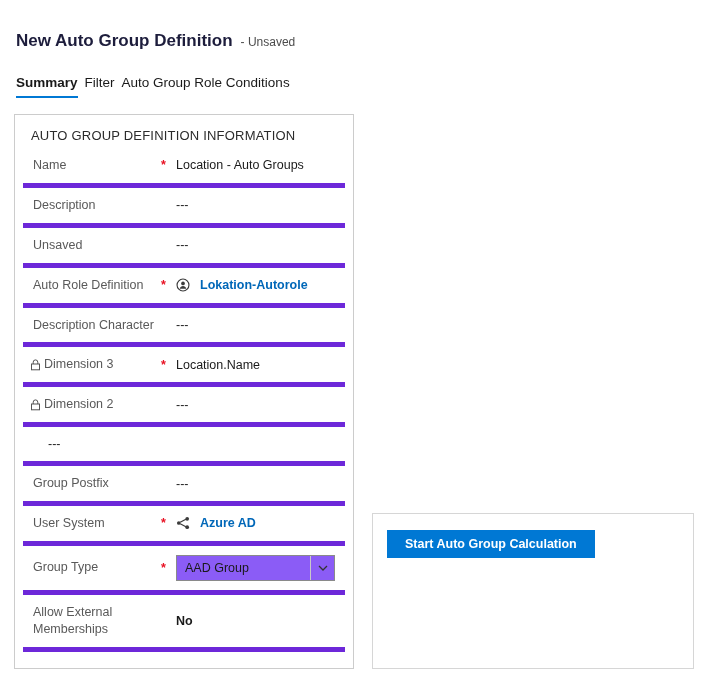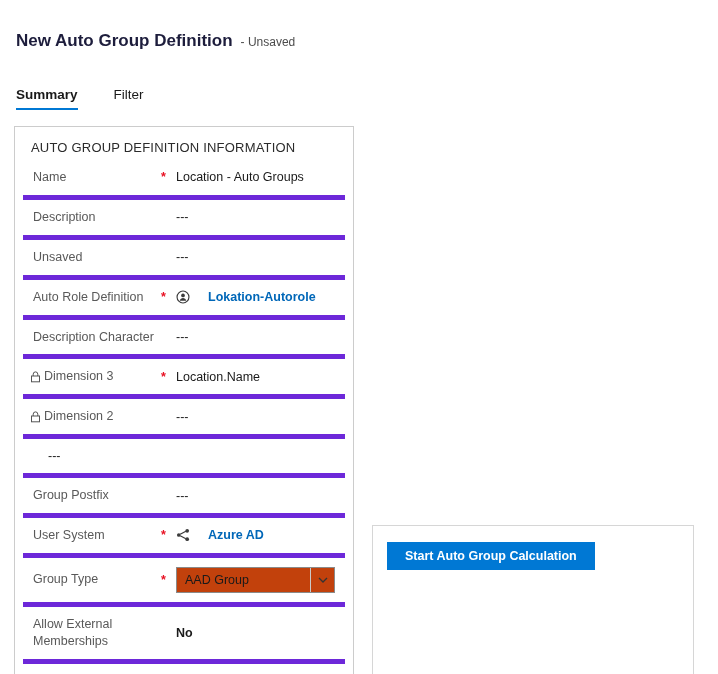--- a/index.html
+++ b/index.html
@@ -11,21 +11,21 @@
     overflow: hidden;
   }
   .page { padding: 27px 14px; }
 
   
   .page-header { display: flex; align-items: baseline; gap: 8px; padding: 4px 2px 0; }
   .page-title { font-size: 17px; font-weight: 700; color: #1d1d3c; }
   .page-subtitle { font-size: 12px; color: #4c4c4c; text-align: center; }
 
   
-  .tabs { display: flex; gap: 36px; margin-top: 36px; padding: 0 2px; }
+  .tabs { display: flex; gap: 7px; margin-top: 24px; padding: 0 2px; }
   .tab {
     font-size: 13.5px; color: #1a1a1a; padding-bottom: 6px;
     border-bottom: 2px solid transparent; cursor: pointer; white-space: nowrap;
   }
   .tab.active { border-bottom-color: #0078d4; font-weight: 600; }
 
   
   .content { display: flex; gap: 18px; margin-top: 16px; align-items: flex-end; }
   .card { background: #fff; border: 1px solid #cccccc; }
   .form-card { width: 340px; padding-bottom: 16px; }
@@ -39,28 +39,28 @@
     min-height: 39px;
   }
   .label { width: 128px; flex-shrink: 0; color: #595959; font-size: 12.5px; line-height: 1.35; }
   .lock { width: 14px; flex-shrink: 0; display: flex; align-items: center; margin-left: -3px; }
   .label-locked { width: 117px; }
   .req { width: 15px; flex-shrink: 0; color: #e81123; font-size: 12.5px; font-weight: 700; }
   .value { font-size: 12.5px; color: #1a1a1a; }
   .value-bold { font-weight: 600; }
 
   
-  .link { display: flex; align-items: center; gap: 18px; text-decoration: none; cursor: pointer; }
+  .link { display: flex; align-items: center; gap: 10px; text-decoration: none; cursor: pointer; }
   .link-label { color: #0067b8; font-size: 12.5px; font-weight: 700; }
   .link-icon { display: flex; align-items: center; }
 
   
   .select {
     width: 164px; height: 26px;
-    border: 1px solid #8a8a8a; background: #c2410c;
+    border: 1px solid #8a8a8a; background: #8b5cf6;
     display: flex; align-items: center; justify-content: space-between;
     cursor: pointer;
   }
   .sel-value { font-size: 12.5px; padding-left: 8px; color: #1a1a1a; }
   .chev {
     width: 24px; height: 100%;
     display: flex; align-items: center; justify-content: center;
     border-left: 1px solid #c9c9c9;
   }
 
@@ -80,20 +80,21 @@
 <div class="page">
 
   <div class="page-header">
     <span class="page-title">New Auto Group Definition</span>
     <span class="page-subtitle">- Unsaved</span>
   </div>
 
   <div class="tabs">
     <div class="tab active">Summary</div>
     <div class="tab">Filter</div>
+    <div class="tab">Auto Group Role Conditions</div>
   </div>
 
   <div class="content">
 
     <div class="card form-card">
       <div class="card-title">AUTO GROUP DEFINITION INFORMATION</div>
 
       <div class="row">
         <span class="label">Name</span>
         <span class="req">*</span>

